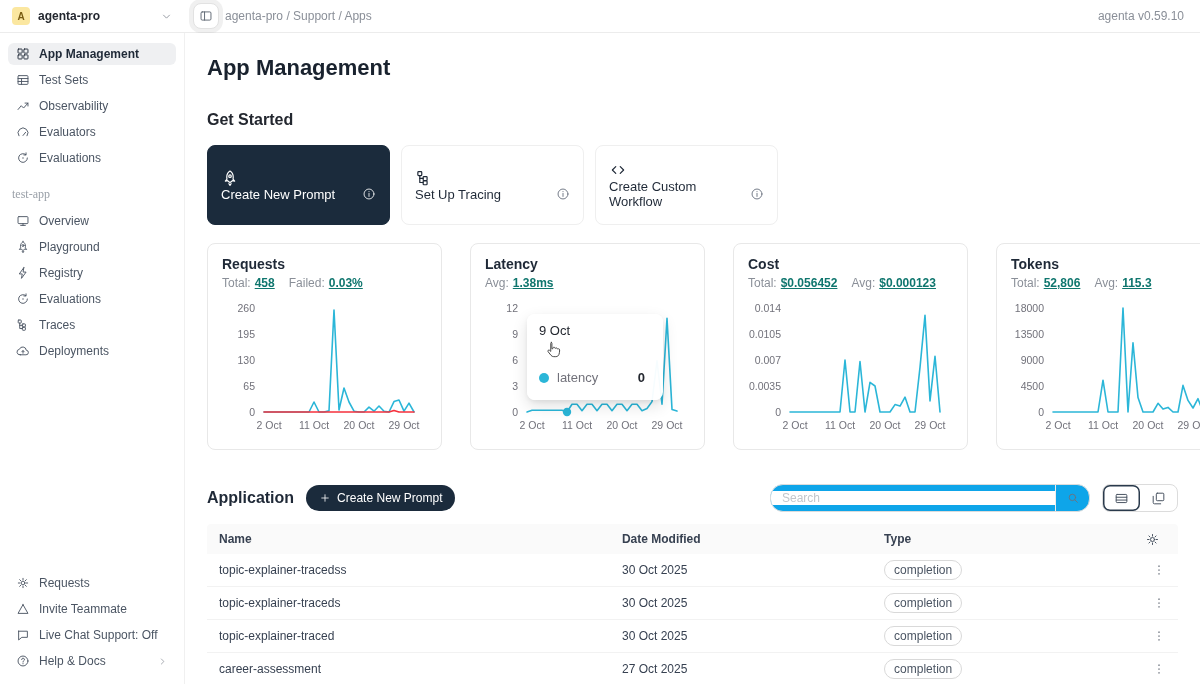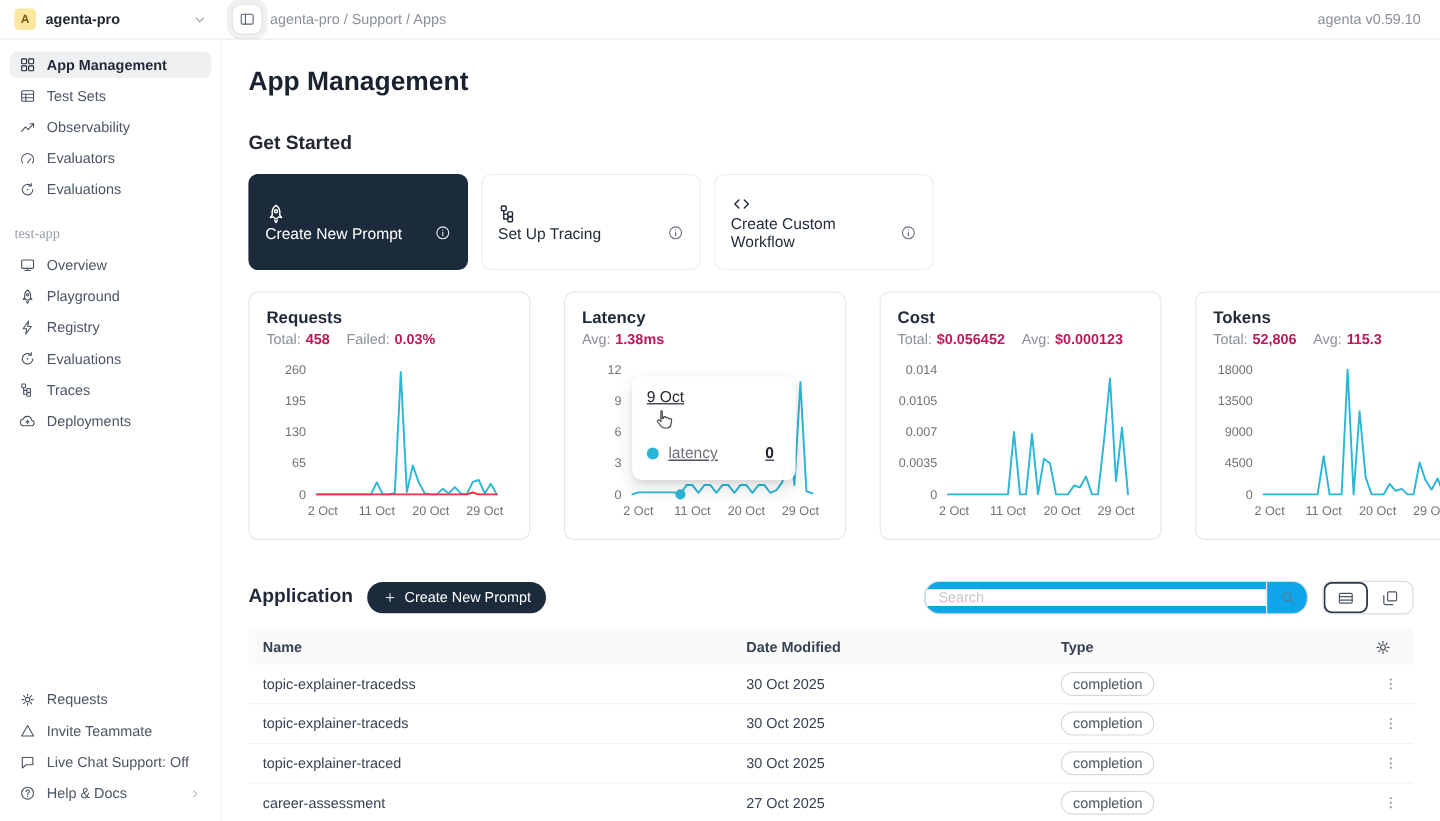--- a/index.html
+++ b/index.html
@@ -47,28 +47,28 @@
   .gs-card.dark { background:#1b2b3c; border-color:#1b2b3c; color:#fff; }
   .gs-foot { display:flex; justify-content:space-between; align-items:center; font-size:13px; font-weight:500; }
   .gs-card .info { color:#6b7280; }
   .gs-card.dark .info { color:rgba(255,255,255,0.9); }
 
   
   .metrics-row { display:flex; gap:28px; margin-top:18px; }
   .mcard { flex:1; height:207px; border:1px solid #e8e8e8; border-radius:8px; padding:12px 14px; position:relative; background:#fff; }
   .mtitle { font-size:14px; font-weight:600; color:#1f2937; }
   .mstats { margin-top:4px; display:flex; gap:14px; color:#8a8f98; }
-  .mstats b { color:#be185d; font-weight:700; margin-left:4px; }
+  .mstats b { color:#0f766e; font-weight:700; margin-left:4px;text-decoration:underline; }
   .chart-wrap { margin-top:6px; }
   .tick { font-size:10.5px; fill:#71717a; }
 
   
   .tip { position:absolute; left:56px; top:70px; width:136px; height:86px; background:rgba(255,255,255,0.96);
          border-radius:8px; box-shadow:0 6px 16px rgba(0,0,0,0.12), 0 2px 4px rgba(0,0,0,0.06);
-         padding:9px 12px; z-index:2;text-decoration:underline; }
+         padding:9px 12px; z-index:2; }
   .tip-title { font-size:13px; color:#23272f; }
   .tip-cursor { position:absolute; left:16px; top:26px; }
   .tip-row { display:flex; align-items:center; gap:8px; margin-top:32px; font-size:13px; }
   .tip-dot { width:10px; height:10px; border-radius:50%; }
   .tip-name { color:#71717a; }
   .tip-val { margin-left:auto; margin-right:6px; font-weight:700; color:#23272f; }
 
   
   .app-row { display:flex; align-items:center; gap:12px; margin-top:34px; }
   .app-title { font-size:16px; font-weight:600; }

